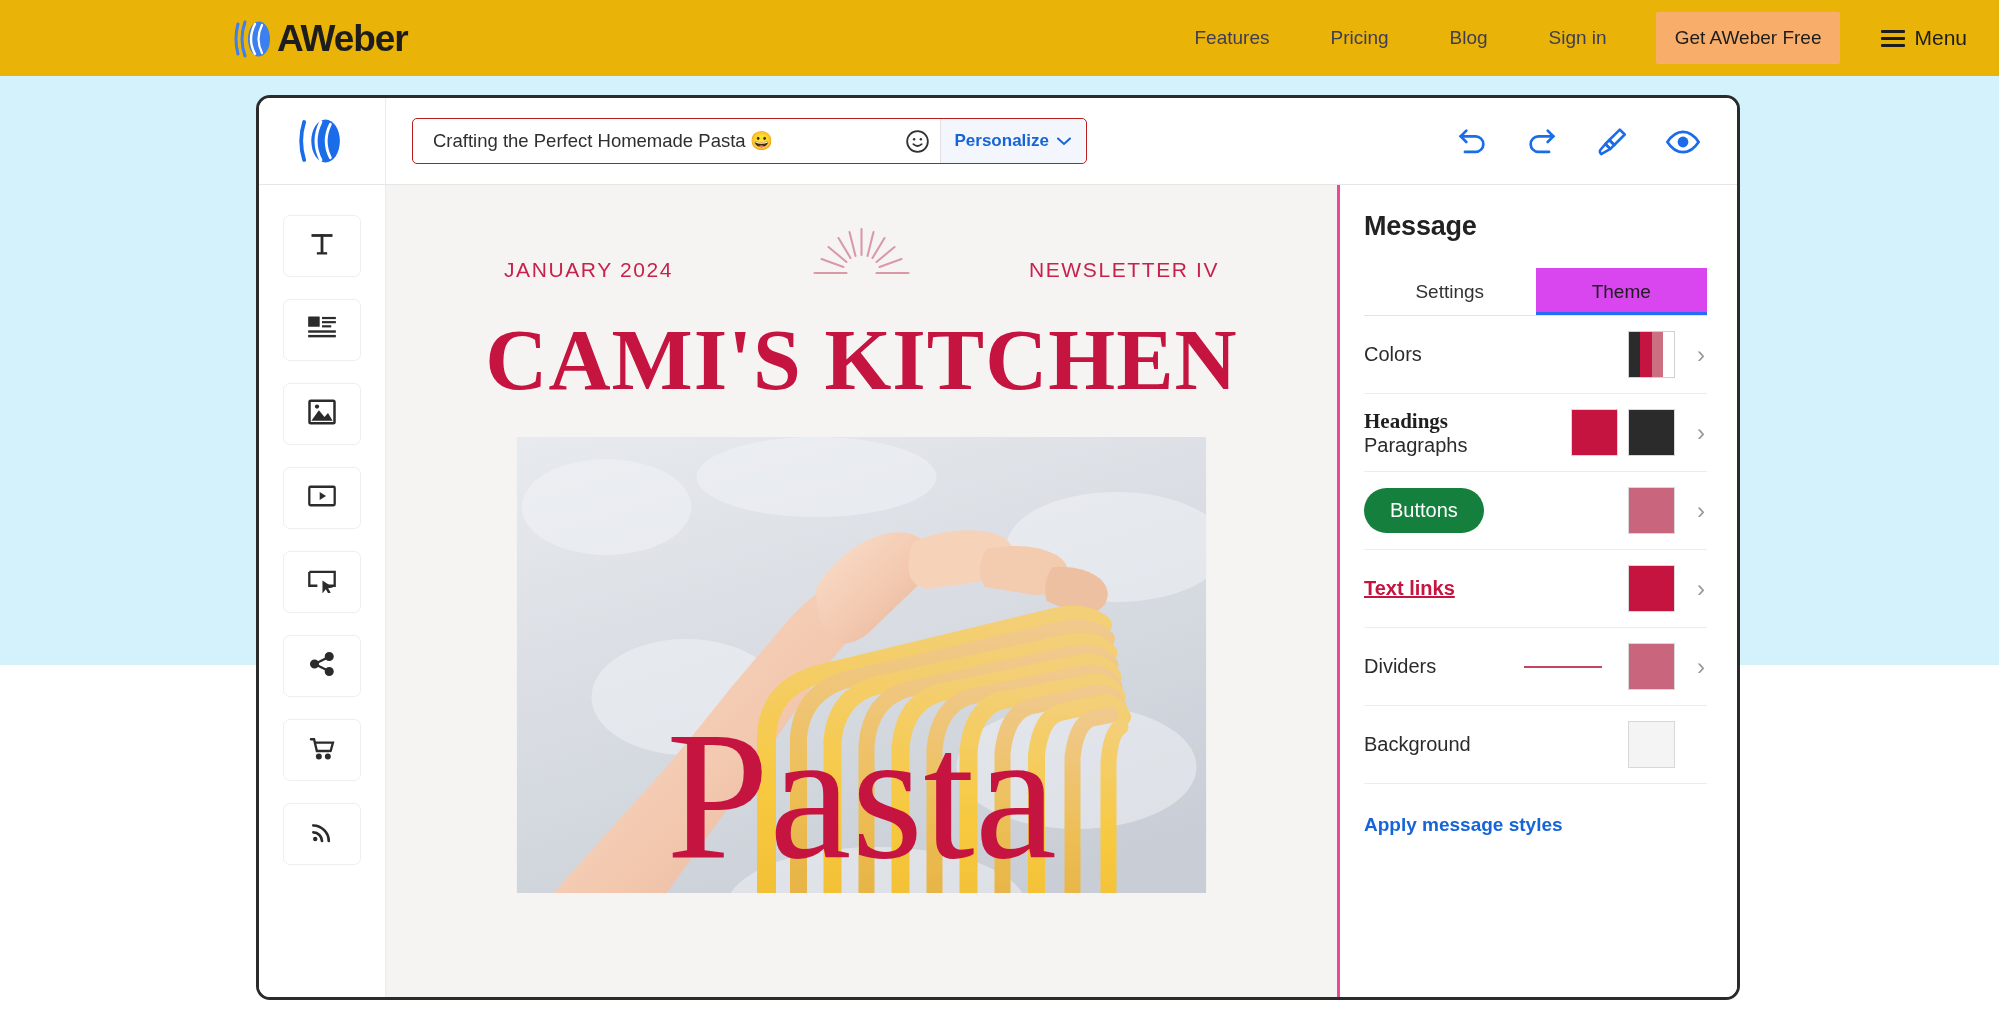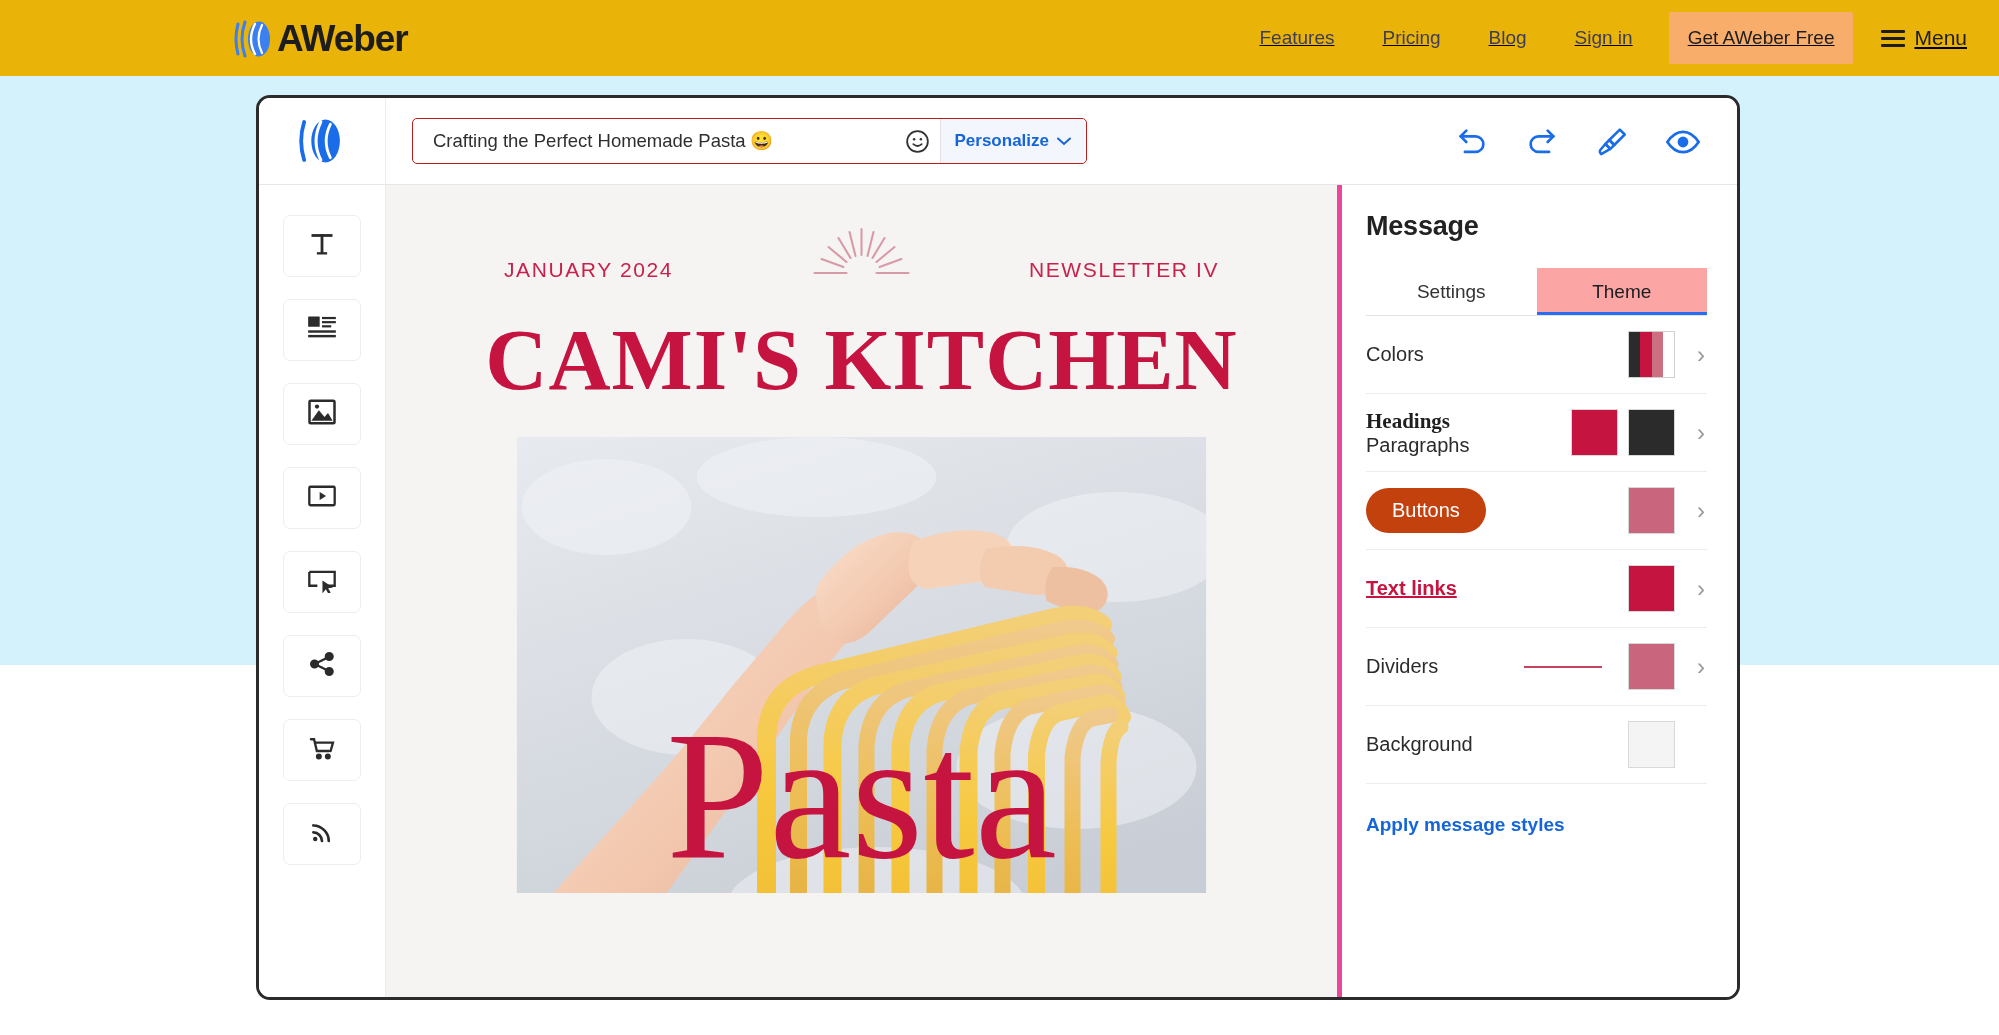--- a/index.html
+++ b/index.html
@@ -19,21 +19,21 @@
     display: flex; align-items: center;
   }
   .brand { position: absolute; left: 232px; top: 18px; display: flex; align-items: center; gap: 3px; }
   .brand-mark { width: 42px; height: 42px; position: relative; }
   .brand-word {
     font-size: 37px; font-weight: 700; color: #1d1d1d;
     letter-spacing: -1.1px; line-height: 42px;
   }
   .nav-links {
     position: absolute; right: 0; top: 0; height: 76px;
-    display: flex; align-items: center; gap: 4px; text-decoration: underline;
+    display: flex; align-items: center; gap: 17px;
   }
   .nav-link {
     font-size: 19px; color: #3d3d55; text-decoration: none;
     padding: 0 22px; line-height: 76px; white-space: nowrap;
   }
   .nav-cta {
     background: #f9ad6a; color: #1d1d1d; font-size: 19px;
     padding: 15px 19px; border-radius: 2px; margin-left: 10px;
     text-decoration: none; white-space: nowrap;
   }
@@ -162,52 +162,52 @@
     bottom: 6px;
     font-family: "Liberation Serif", serif;
     font-size: 185px; color: #c5143f; line-height: 1;
     white-space: nowrap;
   }
 
   
   .msg-panel {
     width: 400px; flex: 0 0 400px;
     background: #ffffff;
-    border-left: 5px solid #ec4899;
+    border-left: 3px solid #ec4899;
     padding: 26px 30px 0 24px;
     overflow: hidden;
   }
   .msg-title { font-size: 27px; font-weight: 700; color: #222; letter-spacing: -0.2px; }
   .tabs { display: flex; margin-top: 26px; border-bottom: 1px solid #e3e3e3; }
   .tab {
     flex: 1; text-align: center; padding: 13px 0 12px;
     font-size: 19px; color: #333; cursor: pointer;
   }
   .tab.active {
-    background: #fca5a5; color: #1d1d1d;
+    background: #d946ef; color: #1d1d1d;
     box-shadow: inset 0 -3px 0 #2a6df5;
   }
   .theme-row {
     display: flex; align-items: center;
     min-height: 78px; border-bottom: 1px solid #ededed;
     padding-right: 2px;
   }
   .theme-row:last-of-type { border-bottom: 1px solid #ededed; }
   .row-label { flex: 1; font-size: 20px; color: #2b2b2b; }
   .chev { width: 30px; text-align: right; color: #9a9a9a; font-size: 24px; line-height: 1; }
   .sw {
     width: 47px; height: 47px; border: 1px solid #d8d8d8; flex: 0 0 auto;
   }
   .sw-colors { display: flex; width: 47px; height: 47px; border: 1px solid #d0d0d0; }
   .sw-colors i { display: block; height: 100%; }
   .heading-stack { flex: 1; }
   .heading-serif { font-family: "Liberation Serif", serif; font-weight: 700; font-size: 21px; color: #1f1f1f; }
   .para-sans { font-size: 20px; color: #2b2b2b; margin-top: 14px; }
   .btn-pill {
-    background: #c2410c; color: #fff; border-radius: 28px;
+    background: #15803d; color: #fff; border-radius: 28px;
     padding: 11px 26px; font-size: 20px; display: inline-block;
   }
   .textlink { color: #c5143f; text-decoration: underline; font-size: 20px; font-weight: 600; }
   .divider-line { width: 78px; height: 2px; background: #c5445f; margin-right: 26px; }
   .apply-link {
     display: block; margin-top: 30px;
     color: #1565d8; font-size: 19px; font-weight: 700; text-decoration: none; cursor: pointer;
   }
   .sw-gap { display: flex; gap: 10px; }
 </style>

